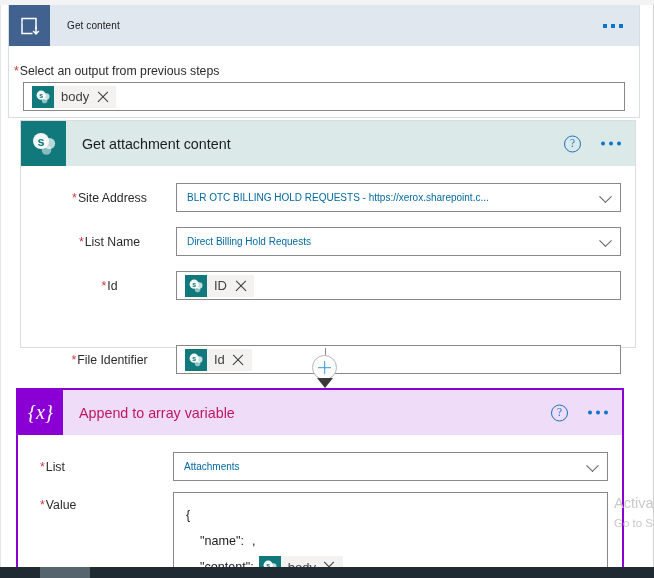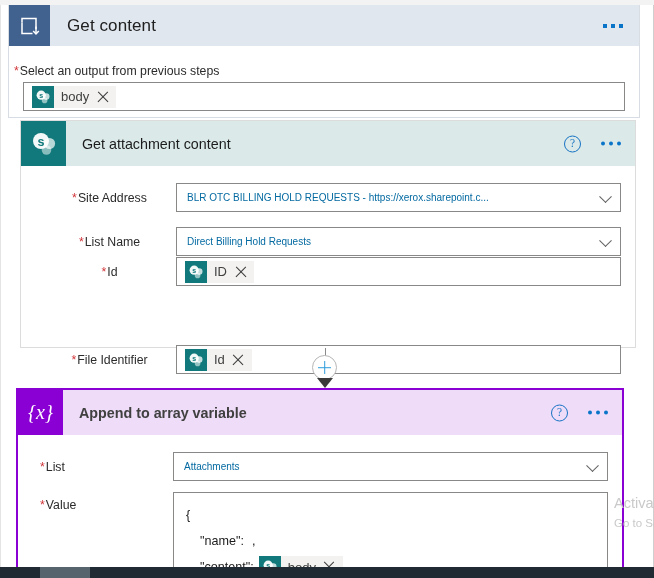--- a/index.html
+++ b/index.html
@@ -43,21 +43,21 @@
   }
   .gc-icon-tile {
     width: 41px; height: 41px;
     background: #41618f;
     display: flex; align-items: center; justify-content: center;
     flex: 0 0 41px;
   }
   .gc-icon-tile svg { display: block; }
   .gc-title {
     margin-left: 17px;
-    font-size: 17px;
+    font-size: 10px;
     color: #202020;
     letter-spacing: .1px;
   }
   .gc-ellipsis {
     position: absolute; right: 14px; top: 50%;
     transform: translateY(-50%);
     display: flex; gap: 4px; align-items: center;
     padding: 6px 2px;
     cursor: pointer;
   }
@@ -229,21 +229,21 @@
   }
   .ap-icon-tile {
     width: 45px; height: 45px; flex: 0 0 45px;
     background: #8a00d4;
     color: #fff;
     display: flex; align-items: center; justify-content: center;
     font-size: 20px;
     font-family: "Liberation Serif", serif;
     font-style: italic;
   }
-  .ap-title { margin-left: 16px; font-size: 14.3px; color: #404040; font-weight: bold; }
+  .ap-title { margin-left: 16px; font-size: 14.3px; color: #be185d; }
   .ap-row { position: absolute; left: 0; width: 604px; display: flex; }
 
   .value-box {
     flex: 1 1 auto; margin-right: 14px;
     min-height: 90px;
     border: 1px solid #8a8886;
     background: #fff;
     padding: 9px 0 0 12px;
   }
   .json-line {
@@ -375,21 +375,21 @@
     <div class="row" style="top:106px;">
       <div class="row-label">
         <span class="req">*</span><span>List Name</span>
       </div>
       <div class="ctrl">
         <span class="ctrl-text">Direct Billing Hold Requests</span>
         <span class="chev"></span>
       </div>
     </div>
 
-    <div class="row" style="top:136px;">
+    <div class="row" style="top:150px;">
       <div class="row-label">
         <span class="req">*</span><span>Id</span>
       </div>
       <div class="ctrl tokens">
         <span class="token">
           <span class="token-ico">
             <svg width="16" height="16" viewBox="0 0 16 16" aria-hidden="true">
               <circle cx="6.2" cy="6.2" r="4.6" fill="#ffffff" opacity="0.95"></circle>
               <circle cx="11.2" cy="7.6" r="3.3" fill="#ffffff" opacity="0.75"></circle>
               <circle cx="9.6" cy="11.4" r="2.8" fill="#ffffff" opacity="0.55"></circle>

